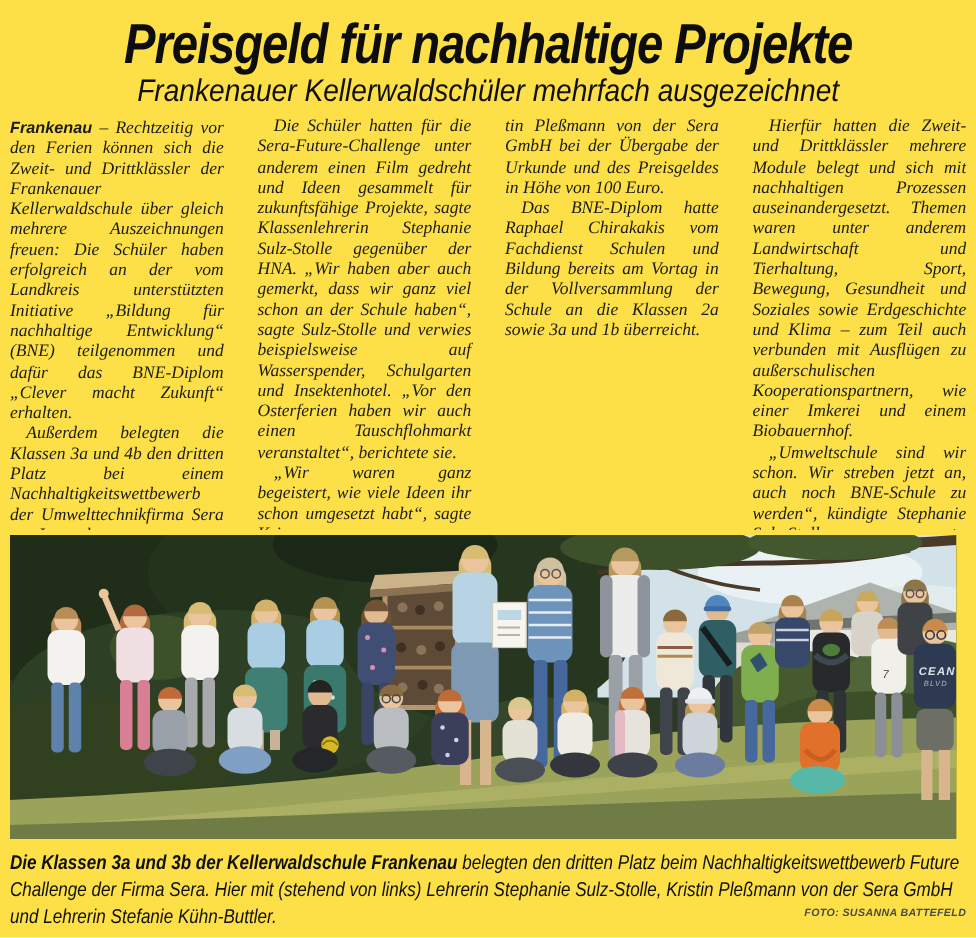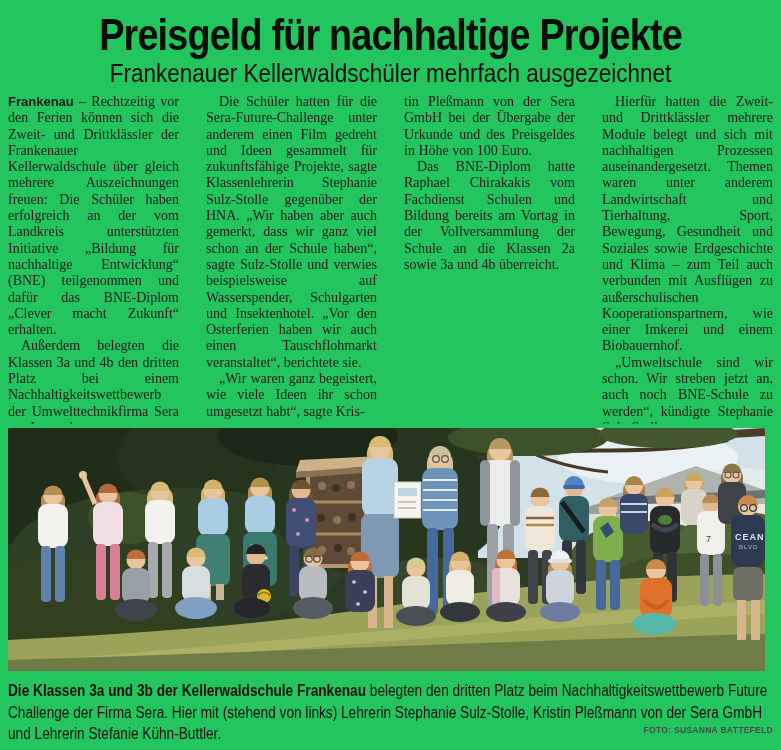--- a/index.html
+++ b/index.html
@@ -1,24 +1,25 @@
 <!DOCTYPE html>
 <html lang="de"><head>
 <meta charset="utf-8">
 <style>
   html,body{margin:0;padding:0;background:#ffffff;}
   .page{
     position:relative;
     width:781px;height:750px;
-    background:#22c55e;
+    background:#fde047;
     overflow:hidden;
     font-family:"Liberation Serif", serif;
     color:#1b1b1b;
     box-sizing:border-box;
     padding:0 8px;
+    font-style:italic;
   }
   .headline{
     margin:12px 0 0 0;
     text-align:center;
     font-family:"Liberation Sans", sans-serif;
     font-weight:700;
     font-size:45px;
     line-height:46px;
     letter-spacing:-1px;
     color:#0d0d0d;
@@ -114,21 +115,21 @@
     <div class="col">
       <p><span class="lead-in">Frankenau</span> <span>– Rechtzeitig vor den Ferien können sich die Zweit- und Drittklässler der Frankenauer Kellerwaldschule über gleich mehrere Auszeichnungen freuen: Die Schüler haben erfolgreich an der vom Landkreis unterstützten Initiative „Bildung für nachhaltige Entwicklung“ (BNE) teilgenommen und dafür das BNE-Diplom „Clever macht Zukunft“ erhalten.</span></p>
       <p class="indent">Außerdem belegten die Klassen 3a und 4b den dritten Platz bei einem Nachhaltigkeitswettbewerb der Umwelttechnikfirma Sera aus Immenhausen.</p>
     </div>
     <div class="col">
       <p class="indent">Die Schüler hatten für die Sera-Future-Challenge unter anderem einen Film gedreht und Ideen gesammelt für zukunftsfähige Projekte, sagte Klassenlehrerin Stephanie Sulz-Stolle gegenüber der HNA. „Wir haben aber auch gemerkt, dass wir ganz viel schon an der Schule haben“, sagte Sulz-Stolle und verwies beispielsweise auf Wasserspender, Schulgarten und Insektenhotel. „Vor den Osterferien haben wir auch einen Tauschflohmarkt veranstaltet“, berichtete sie.</p>
       <p class="indent">„Wir waren ganz begeistert, wie viele Ideen ihr schon umgesetzt habt“, sagte Kris-</p>
     </div>
     <div class="col">
       <p>tin Pleßmann von der Sera GmbH bei der Übergabe der Urkunde und des Preisgeldes in Höhe von 100 Euro.</p>
-      <p class="indent">Das BNE-Diplom hatte Raphael Chirakakis vom Fachdienst Schulen und Bildung bereits am Vortag in der Vollversammlung der Schule an die Klassen 2a sowie 3a und 4b überreicht.</p>
+      <p class="indent">Das BNE-Diplom hatte Raphael Chirakakis vom Fachdienst Schulen und Bildung bereits am Vortag in der Vollversammlung der Schule an die Klassen 2a sowie 3a und 1b überreicht.</p>
     </div>
     <div class="col">
       <p class="indent">Hierfür hatten die Zweit- und Drittklässler mehrere Module belegt und sich mit nachhaltigen Prozessen auseinandergesetzt. Themen waren unter anderem Landwirtschaft und Tierhaltung, Sport, Bewegung, Gesundheit und Soziales sowie Erdgeschichte und Klima – zum Teil auch verbunden mit Ausflügen zu außerschulischen Kooperationspartnern, wie einer Imkerei und einem Biobauernhof.</p>
       <p class="indent"><span>„Umweltschule sind wir schon. Wir streben jetzt an, auch noch BNE-Schule zu werden“, kündigte Stephanie Sulz-Stolle an.</span> <span class="sig">bs</span></p>
     </div>
   </div>
 
   <div class="photo">
     <svg width="757" height="243" viewBox="0 0 757 243" xmlns="http://www.w3.org/2000/svg">
 

